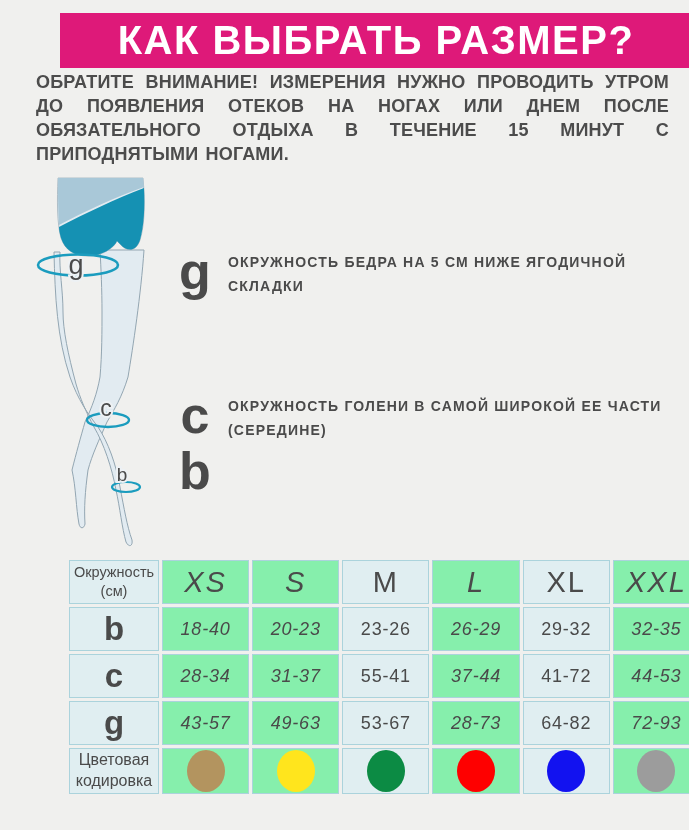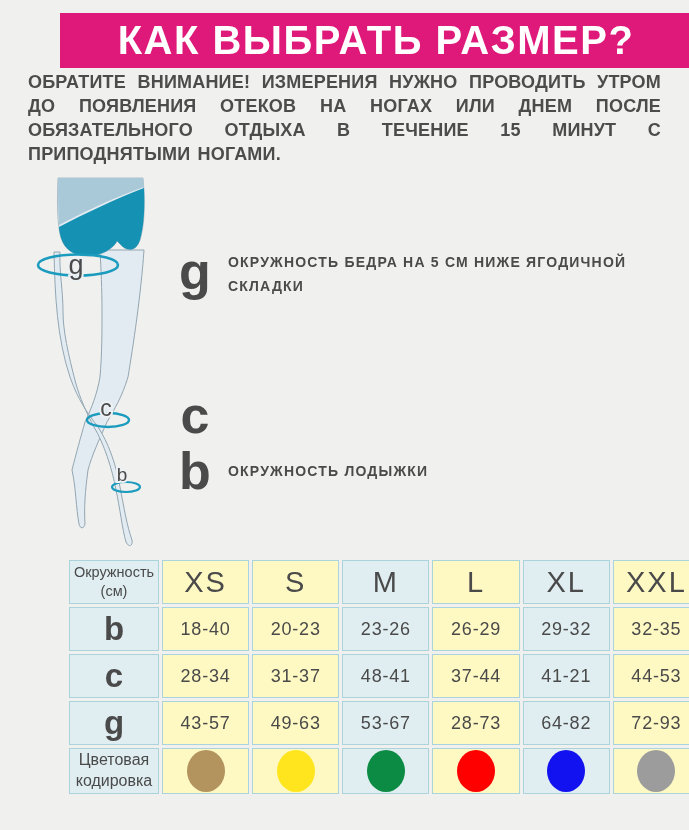--- a/index.html
+++ b/index.html
@@ -16,21 +16,21 @@
     position:absolute;left:28px;top:13px;width:632px;height:55px;
     display:flex;align-items:center;justify-content:center;margin-left:32px;
   }
   .banner h1{
     margin:0;color:#ffffff;font-size:40px;font-weight:bold;
     letter-spacing:1.5px;white-space:nowrap;
   }
 
   
   .notice{
-    position:absolute;left:28px;top:70px;width:633px;margin:0;
+    position:absolute;left:36px;top:70px;width:633px;margin:0;
     color:#4c4c4c;font-size:18px;font-weight:bold;line-height:24px;
     text-align:justify;letter-spacing:0.2px;word-spacing:2px;
   }
 
   
   .measure-section{position:absolute;left:0;top:170px;width:689px;height:385px;}
   .legs-svg{position:absolute;left:32px;top:2px;}
 
   .measure-row{position:absolute;display:flex;align-items:flex-start;gap:14px;}
   .measure-row.center{align-items:center;}
@@ -50,21 +50,21 @@
   .size-table{
     position:absolute;left:26px;top:557px;width:637px;
     border-collapse:separate;border-spacing:3px;table-layout:fixed;margin-left:40px;
   }
   .size-table td,.size-table th{
     border:1px solid #abd3dc;text-align:center;vertical-align:middle;
     color:#4a4a4a;height:42px;padding:0;
   }
   .size-table col.first{width:90px;}
   .cell-blue{background:#e0eef1;}
-  .cell-gray{background:#fef9c3;}
+  .cell-gray{background:#86efac;font-style:italic;}
   th.size-head{font-size:29px;font-weight:normal;letter-spacing:2px;}
   .corner{font-size:14.5px;font-weight:normal;line-height:1.3;padding:2px;}
   .letter-cell{font-size:33px;font-weight:bold;}
   .value-cell{font-size:18px;letter-spacing:0.8px;}
   .color-label{font-size:16px;line-height:1.3;padding:2px;}
   .swatch{width:38px;height:42px;border-radius:50%;margin:1px auto;}
 </style>
 </head>
 <body>
 
@@ -108,24 +108,24 @@
       <text x="74" y="244" font-size="23" fill="#4a4a4a" text-anchor="middle" stroke="#edf1f4" stroke-width="4" paint-order="stroke">c</text>
       <text x="90" y="309" font-size="19" fill="#4a4a4a" text-anchor="middle" stroke="#edf1f4" stroke-width="4" paint-order="stroke">b</text>
     </svg>
 
     <div class="measure-row row-g">
       <span class="big-letter">g</span>
       <span class="measure-text">ОКРУЖНОСТЬ БЕДРА НА 5 СМ НИЖЕ ЯГОДИЧНОЙ СКЛАДКИ</span>
     </div>
     <div class="measure-row row-c">
       <span class="big-letter">c</span>
+      <span class="measure-text">ОКРУЖНОСТЬ ГОЛЕНИ В САМОЙ ШИРОКОЙ ЕЕ ЧАСТИ (СЕРЕДИНЕ)</span>
     </div>
     <div class="measure-row row-b center">
       <span class="big-letter">b</span>
-      <span class="measure-text">ОКРУЖНОСТЬ ЛОДЫЖКИ</span>
     </div>
   </div>
 
   <table class="size-table">
     <colgroup>
       <col class="first">
         <col>
         <col>
         <col>
         <col>
@@ -148,23 +148,23 @@
       <td class="value-cell cell-gray">20-23</td>
       <td class="value-cell cell-blue">23-26</td>
       <td class="value-cell cell-gray">26-29</td>
       <td class="value-cell cell-blue">29-32</td>
       <td class="value-cell cell-gray">32-35</td>
     </tr>
     <tr>
       <td class="letter-cell cell-blue">c</td>
       <td class="value-cell cell-gray">28-34</td>
       <td class="value-cell cell-gray">31-37</td>
-      <td class="value-cell cell-blue">48-41</td>
+      <td class="value-cell cell-blue">55-41</td>
       <td class="value-cell cell-gray">37-44</td>
-      <td class="value-cell cell-blue">41-21</td>
+      <td class="value-cell cell-blue">41-72</td>
       <td class="value-cell cell-gray">44-53</td>
     </tr>
     <tr>
       <td class="letter-cell cell-blue">g</td>
       <td class="value-cell cell-gray">43-57</td>
       <td class="value-cell cell-gray">49-63</td>
       <td class="value-cell cell-blue">53-67</td>
       <td class="value-cell cell-gray">28-73</td>
       <td class="value-cell cell-blue">64-82</td>
       <td class="value-cell cell-gray">72-93</td>

